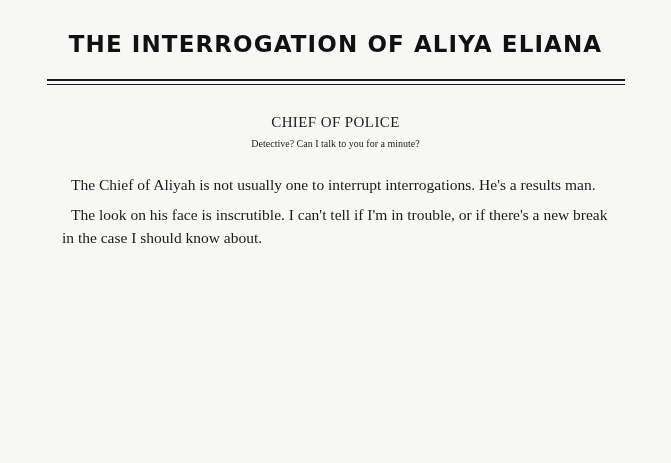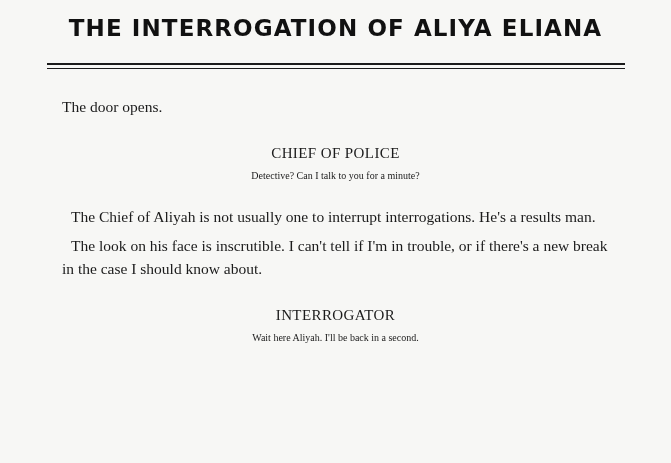--- a/index.html
+++ b/index.html
@@ -22,21 +22,21 @@
     padding: 0;
   }
   .title {
     text-align: center;
     font-family: "DejaVu Sans", sans-serif;
     font-weight: bold;
     font-size: 23px;
     letter-spacing: 1.1px;
     color: #111111;
     margin: 0;
-    padding: 14px 30px 0 30px;
+    padding: 30px 30px 0 30px;
     line-height: 1.3;
   }
   .rule-group {
     margin: 19px auto 0 auto;
     width: 578px;
   }
   .rule-thick {
     height: 2px;
     background: #1b1b1b;
   }
@@ -90,32 +90,27 @@
   <h1 class="title">THE INTERROGATION OF ALIYA ELIANA</h1>
 
   <div class="rule-group">
     <div class="rule-thick"></div>
     <div class="rule-gap"></div>
     <div class="rule-thin"></div>
   </div>
 
   <div class="script">
 
-    <p class="action">The door opens.</p>
 
     <div class="dialogue-block">
       <p class="character">CHIEF OF POLICE</p>
       <p class="line">Detective? Can I talk to you for a minute?</p>
     </div>
 
     <div class="gap-after-dialogue"></div>
 
     <p class="action para-indent">The Chief of Aliyah is not usually one to interrupt interrogations. He's a results man.</p>
 
     <p class="action para-indent">The look on his face is inscrutible. I can't tell if I'm in trouble, or if there's a new break in the case I should know about.</p>
 
-    <div class="dialogue-block">
-      <p class="character">INTERROGATOR</p>
-      <p class="line">Wait here Aliyah. I'll be back in a second.</p>
-    </div>
 
   </div>
 </div>
 
 </body></html>

